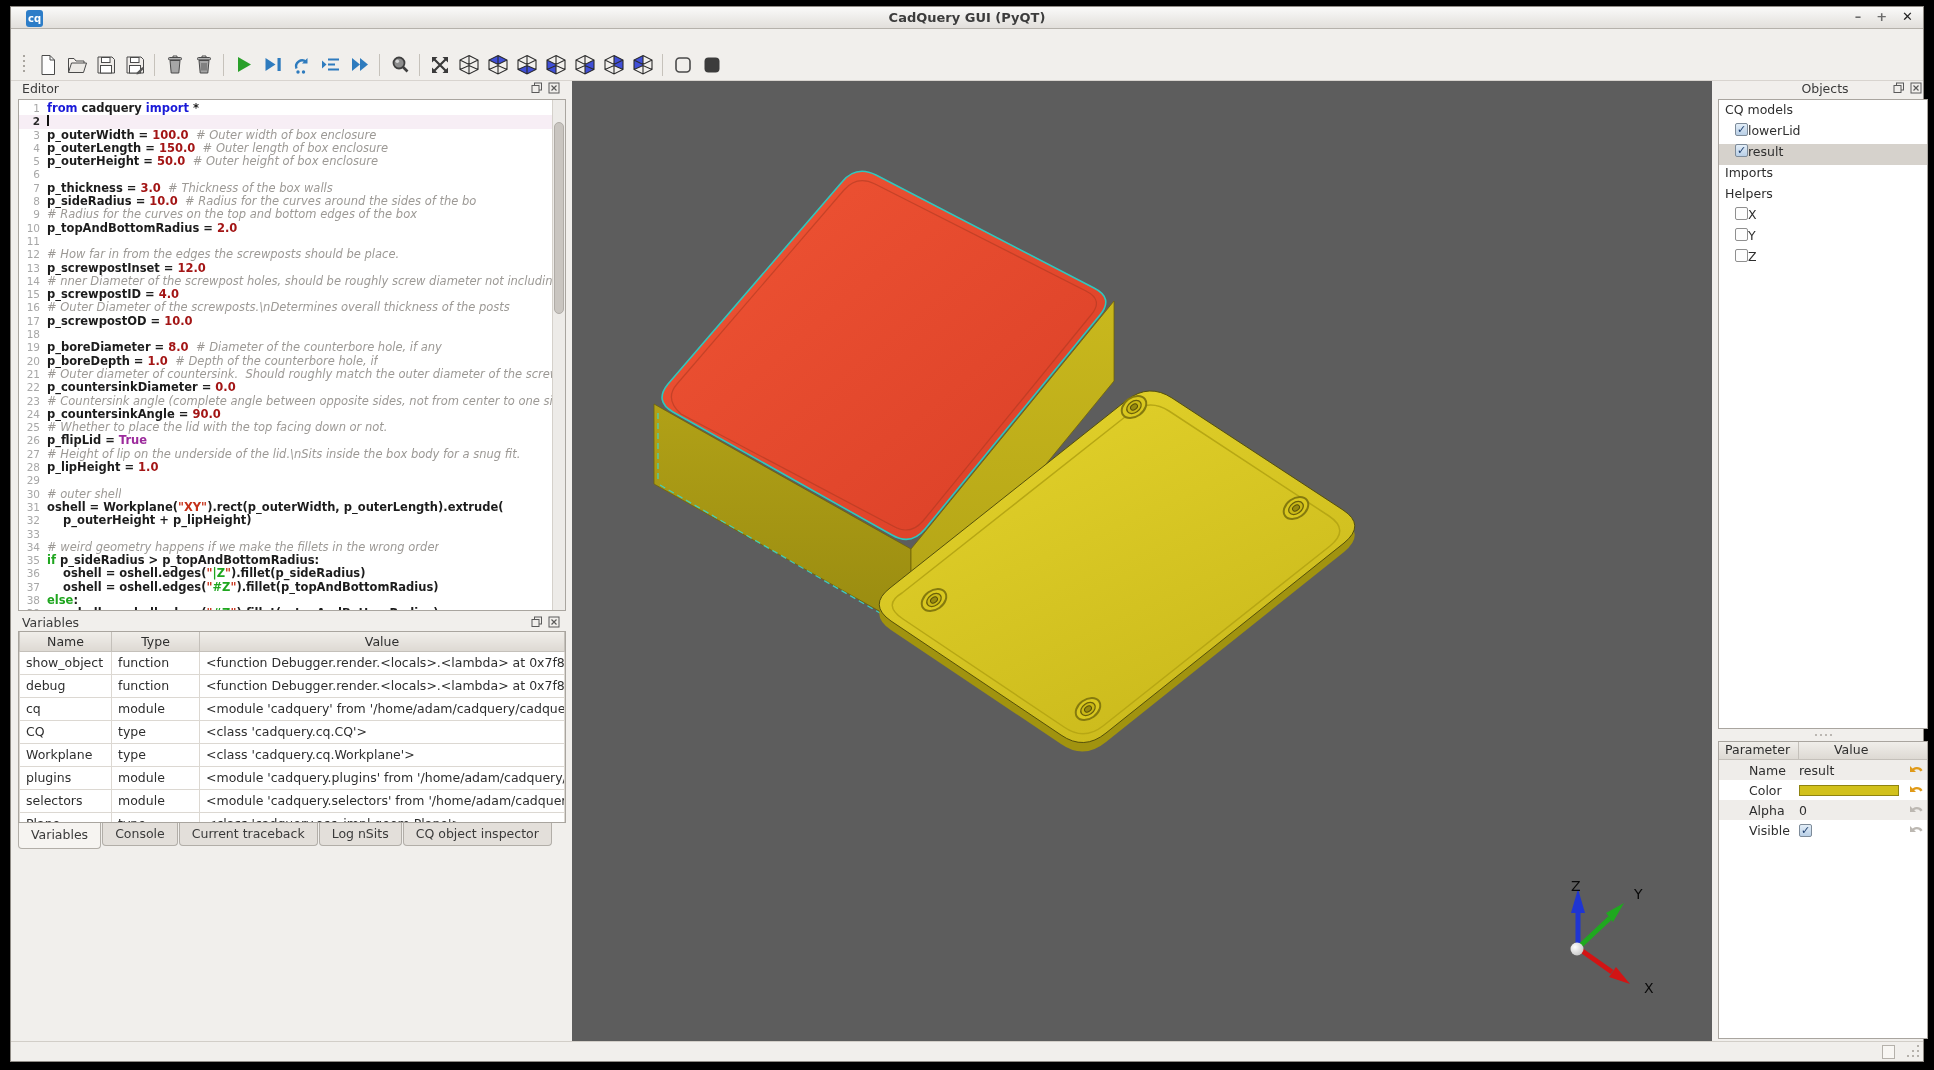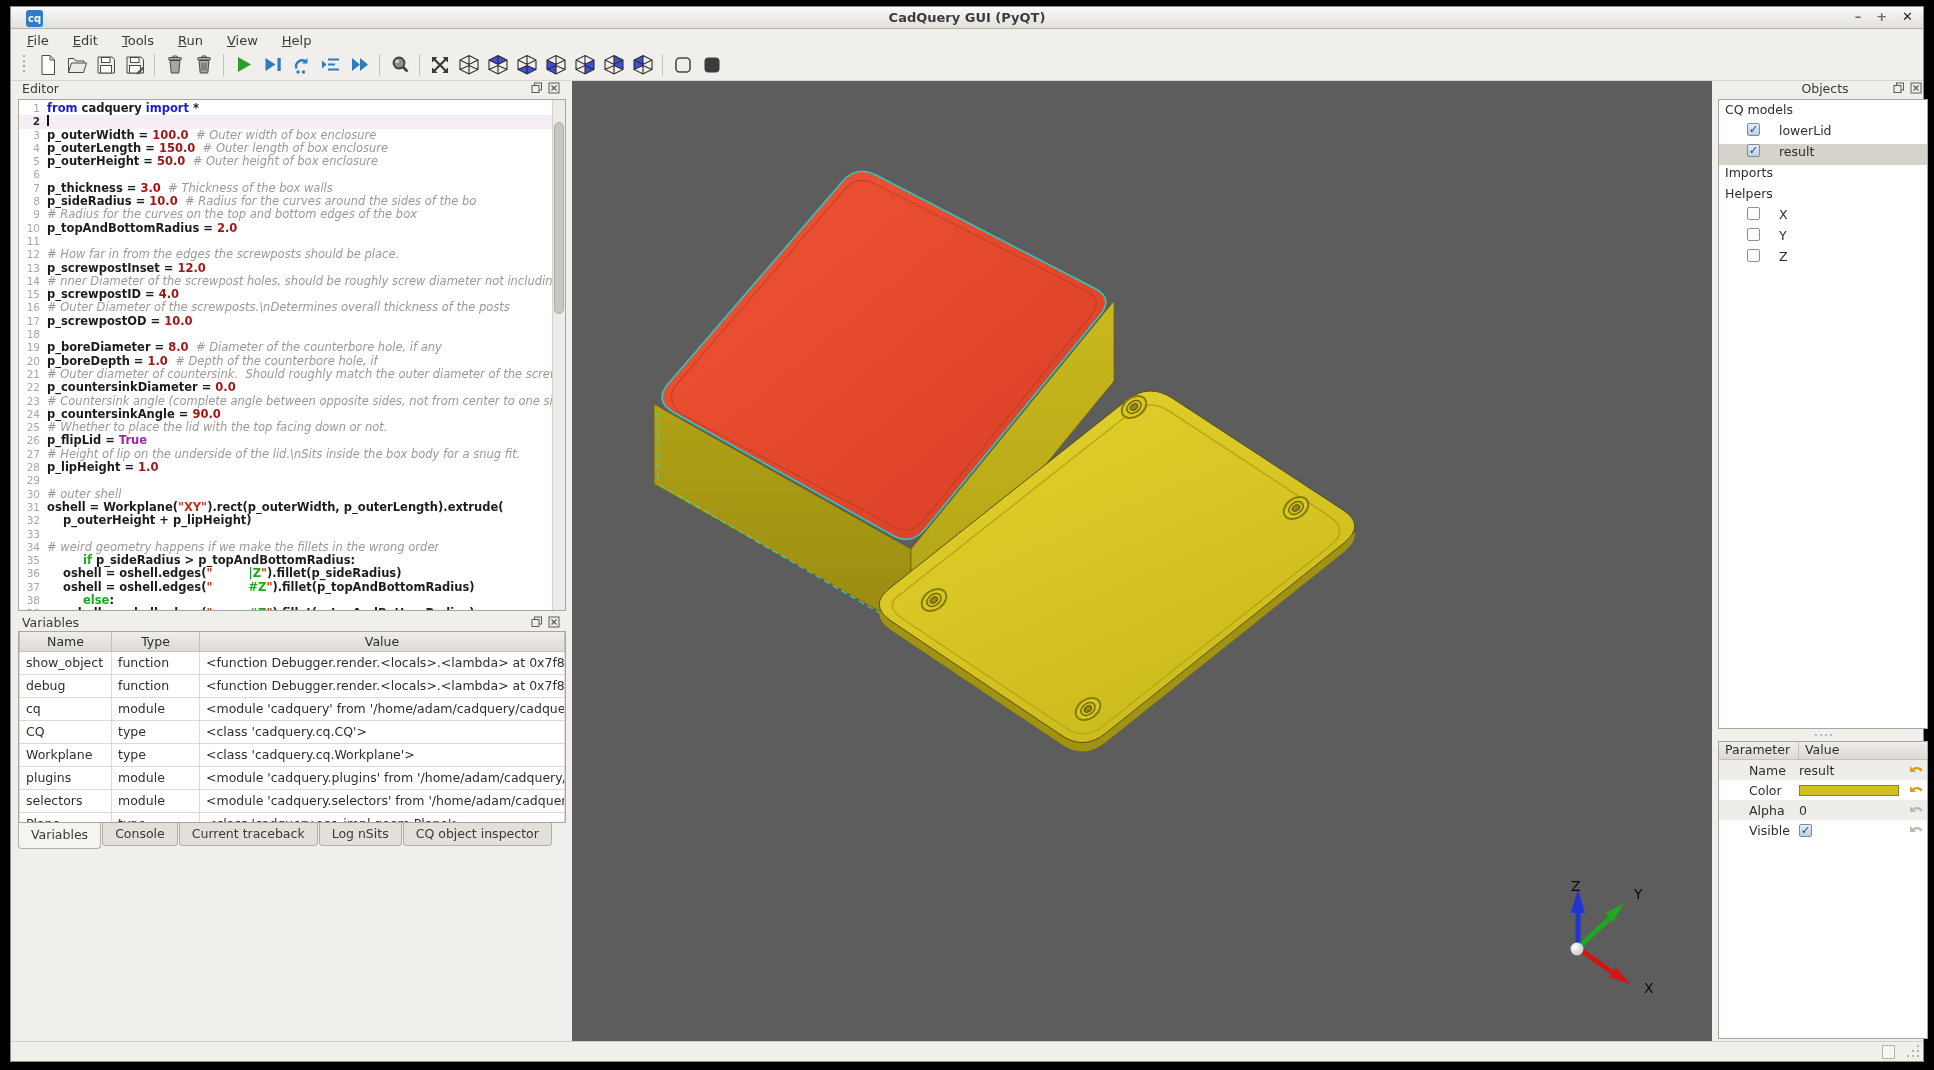--- a/index.html
+++ b/index.html
@@ -45,52 +45,52 @@
   .ed-line{display:flex;height:13.3px;line-height:13.3px;white-space:pre;font-size:11.5px;font-weight:600;color:#1c1c1c;}
   .ed-line.cur{background:#f7eef5;}
   .ed-num{width:28px;text-align:right;padding-right:7px;color:#a7a7a7;font-weight:400;font-size:10.5px;flex:none;}
   .ed-line.cur .ed-num{color:#2b2b2b;font-weight:bold;}
   .ed-txt{white-space:pre;overflow:hidden;}
   .caret{display:inline-block;width:1.5px;height:11px;background:#111;vertical-align:-1px;}
   .tk-k{color:#1a1ad8;}
   .tk-n{color:#a31515;text-align:center;}
   .tk-c{color:#9c9995;font-style:italic;font-weight:400;}
   .tk-s{color:#c53119;}
-  .tk-g{color:#1fa61f;margin-left:36px;}
+  .tk-g{color:#1fa61f;}
   .tk-t{color:#9c2a9c;}
   
   .vars-box{position:absolute;left:2px;right:2px;top:550px;height:192px;background:#fff;
     border:1px solid #a9a59f;overflow:hidden;}
   table.vtable{border-collapse:collapse;width:100%;font-size:12.5px;color:#2e2e2e;table-layout:fixed;}
   .vtable th{background:linear-gradient(#f0eeea,#ddd9d3);border:1px solid #c4c0ba;border-top:none;
     font-weight:400;height:19px;padding:0 4px;}
   .vtable td{border:1px solid #dcd8d2;height:23px;padding:0 6px;white-space:nowrap;overflow:hidden;background:#fff;}
   
   .tabbar{position:absolute;left:2px;top:742px;right:2px;height:26px;display:flex;align-items:flex-start;gap:1px;}
   .tab{padding:3px 12px 4px;font-size:12.5px;color:#3a3a3a;background:#e3dfda;
     border:1px solid #b2aea8;border-radius:0 0 4px 4px;border-top:none;}
   .tab.active{background:#f6f4f1;padding-top:4px;padding-bottom:6px;}
   
   .viewport{position:absolute;left:556px;top:0;width:1140px;height:100%;background:#5d5d5d;overflow:hidden;}
   
   .right-col{position:absolute;left:1700px;top:0;width:214px;height:100%;}
   .obj-box{position:absolute;left:2px;right:2px;top:18px;height:630px;background:#fff;border:1px solid #a9a59f;
     font-size:12.5px;color:#2e2e2e;overflow:hidden;padding-top:2px;}
   .tree-row{height:21px;display:flex;align-items:flex-start;padding-left:6px;}
-  .tree-row.child{padding-left:28px;gap:19px;}
+  .tree-row.child{padding-left:16px;gap:0;}
   .tree-row.sel{background:#d6d2cc;}
   .cb{width:13px;height:13px;border:1px solid #8f8f8f;border-radius:2px;background:#fdfdfd;
     display:inline-flex;align-items:center;justify-content:center;flex:none;}
   .cb.on{background:linear-gradient(#e3eef8,#b9cfe6);border-color:#7d8b99;}
   .cb.on::after{content:"✓";font-size:11px;font-weight:bold;color:#1d3f6e;line-height:1;}
   .split-dots{position:absolute;left:0;right:0;top:650px;height:8px;display:flex;justify-content:center;gap:3px;align-items:center;}
   .split-dots i{width:2px;height:2px;background:#a9a59f;border-radius:50%;}
   .param-box{position:absolute;left:2px;right:2px;top:660px;bottom:4px;background:#fff;border:1px solid #a9a59f;
     font-size:12.5px;color:#2e2e2e;overflow:hidden;}
-  .param-head{display:flex;height:18px;background:linear-gradient(#f0eeea,#ddd9d3);border-bottom:1px solid #c4c0ba;}
+  .param-head{display:flex;height:18px;background:linear-gradient(#f0eeea,#ddd9d3);border-bottom:1px solid #c4c0ba;gap:29px;}
   .param-head .c1{width:80px;padding-left:6px;border-right:1px solid #c4c0ba;}
   .param-head .c2{padding-left:6px;}
   .param-row{display:flex;height:20px;align-items:center;}
   .param-row:nth-child(odd){background:#efedea;}
   .param-row .pname{width:80px;padding-left:30px;flex:none;}
   .param-row .pval{flex:1;display:flex;align-items:center;}
   .param-row .pundo{width:22px;flex:none;display:flex;justify-content:center;}
   .swatch{width:100px;height:11px;border:1px solid #8f8410;}
   
   .statusbar{position:absolute;left:0;right:0;bottom:0;height:20px;background:#f1efec;border-top:1px solid #d2cec8;}
@@ -112,28 +112,20 @@
   <div class="titlebar">
     <div class="app-icon">cq</div>
     <div class="title-text">CadQuery GUI (PyQT)</div>
     <div class="win-controls">
       <span class="wc">–</span>
       <span class="wc">+</span>
       <span class="wc close">✕</span>
     </div>
   </div>
 
-  <div class="menubar" id="menubar">
-      <span class="menu-item"><u>F</u>ile</span>
-      <span class="menu-item"><u>E</u>dit</span>
-      <span class="menu-item"><u>T</u>ools</span>
-      <span class="menu-item"><u>R</u>un</span>
-      <span class="menu-item"><u>V</u>iew</span>
-      <span class="menu-item"><u>H</u>elp</span>
-    </div>
 
   <div class="toolbar" id="toolbar">
     <div class="tb-handle"></div>
   <div class="tb-btn">
         <svg width="24" height="24" viewBox="0 0 24 24" fill="none">
           <path d="M6 2.5h8l4.5 4.5v14.5H6Z" fill="#fdfdfd" stroke="#4a4a4a"></path>
           <path d="M14 2.5V7h4.5" stroke="#4a4a4a"></path>
         </svg>
       </div>
       <div class="tb-btn">

